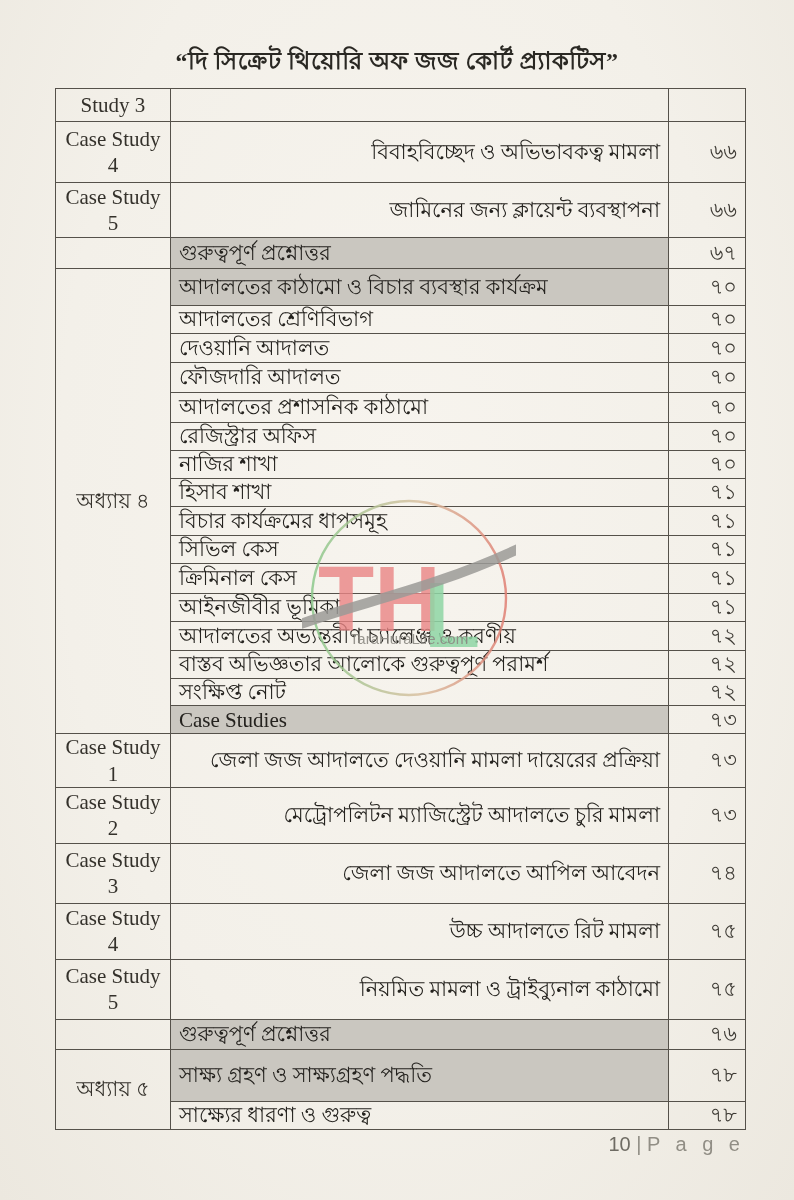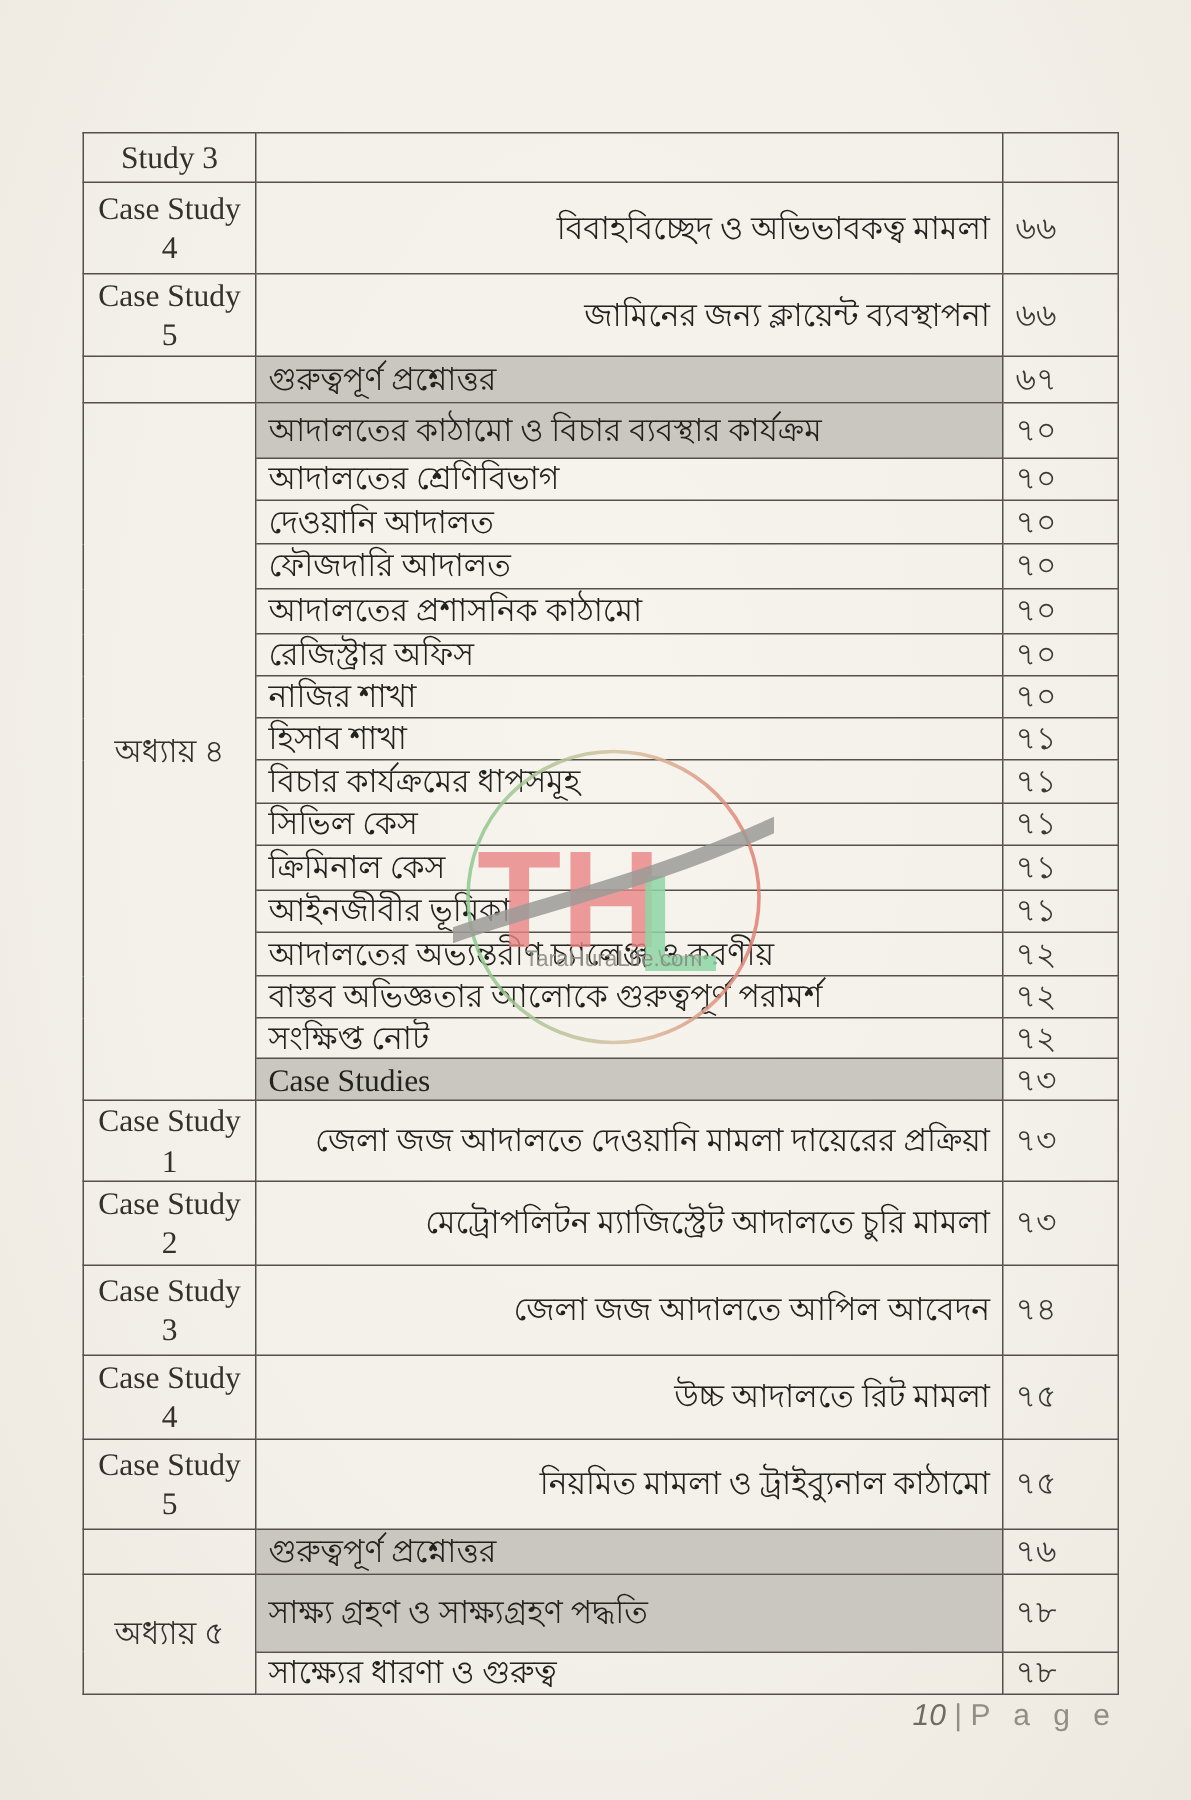--- a/index.html
+++ b/index.html
@@ -38,50 +38,51 @@
   col.c-page{width:77px;}
   .left-cell{
     text-align:center;
     font-family:"Liberation Serif", serif;
     font-size:21px;
     color:#34312b;
   }
   .topic-cell{ text-align:left; padding-left:12px; }
   .va-top{ vertical-align:top; padding-top:5px;text-align:right; }
   .page-cell{
-    text-align:left;
+    text-align:right;
     font-size:20px;
     color:#3d3a34;
     margin-left:17px;
   }
   .shaded{ background:#cac7c0; }
   .centered{ text-align:left; padding-left:8px; }
   .latin-head{ font-family:"Liberation Serif", serif; font-size:23px; }
   .bn{ font-family:"Liberation Serif", serif; }
   .footer{
     position:absolute;
     top:1133px;right:49px;
     font-family:"Liberation Sans", sans-serif;
     font-size:20px;
     color:#918e85;
   }
-  .footer .num{ color:#6e6b63;font-style:italic; }
+  .footer .num{ color:#6e6b63; }
   .footer .label{ letter-spacing:5px; }
   .watermark{
     position:absolute;
     left:302px;top:497px;
     width:214px;height:210px;
     pointer-events:none;
   }
 </style>
 </head>
 <body>
 
 <div class="page">
 
+  <div class="doc-title bn">“দি সিক্রেট থিয়োরি অফ জজ কোর্ট প্র্যাকটিস”</div>
 
   <table class="toc">
     <colgroup>
         <col class="c-left">
         <col class="c-topic">
         <col class="c-page">
       </colgroup>
     <tbody>
       <tr style="height:33px">
         <td class="left-cell">Study 3</td>

